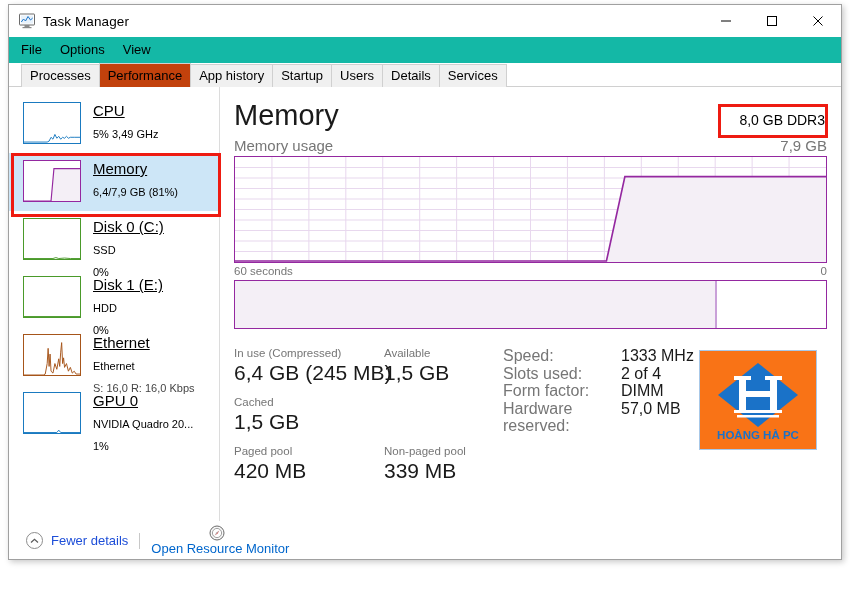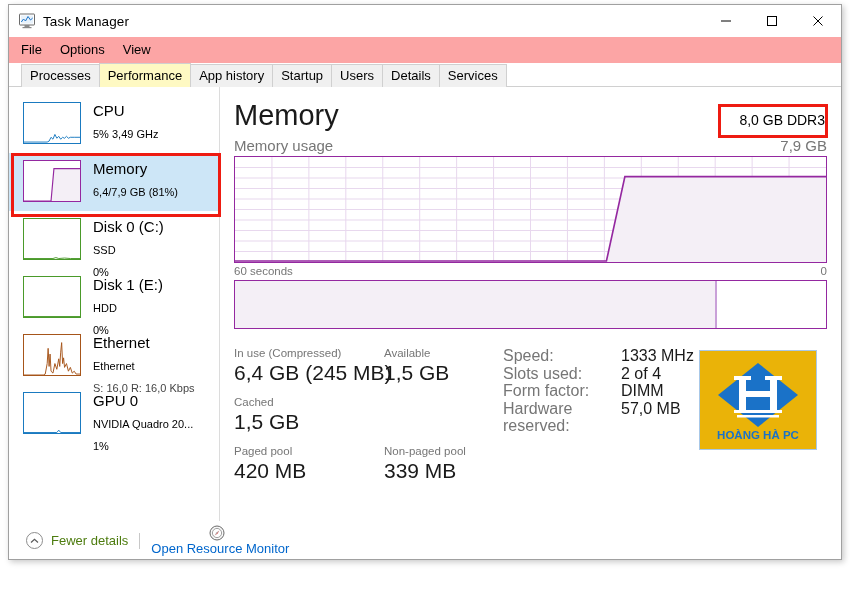--- a/index.html
+++ b/index.html
@@ -42,21 +42,21 @@
     display: flex; align-items: center; justify-content: center;
     cursor: default;
   }
   .win-btn svg { display:block; }
 
   
   .menubar {
     height: 26px; flex: 0 0 26px;
     display: flex; align-items: center;
     padding-left: 12px;
-    background: #fca5a5;
+    background: #14b8a6;
   }
   .menu-item {
     font-size: 13px; color: #000;
     padding: 2px 9px 3px 0px; margin-right: 9px;
     cursor: default;
   }
 
   
   .tabstrip {
     height: 24px; flex: 0 0 24px;
@@ -75,21 +75,21 @@
     padding: 0 8px;
     border: 1px solid #d0d0d0;
     border-bottom: none;
     background: #f0f0f0;
     margin-right: -1px;
     position: relative; z-index: 1;
     cursor: default;
     white-space: nowrap;
   }
   .tab.active {
-    background: #fef9c3;
+    background: #c2410c;
     height: 24px; line-height: 23px;
     z-index: 3;
     border-color: #d0d0d0;
   }
 
   
   .content { flex: 1 1 auto; display: flex; min-height: 0; position: relative; }
   .sidebar {
     width: 211px; flex: 0 0 211px;
     background: #ffffff;
@@ -107,21 +107,21 @@
   .side-item.selected { background: #cde6f7; }
   .side-thumb {
     width: 58px; height: 42px; flex: 0 0 58px;
     border: 1px solid #4a8fd0;
     background: #ffffff;
     margin-right: 12px;
     position: relative; overflow: hidden;
   }
   .side-thumb svg { position: absolute; left:0; top:0; width:100%; height:100%; }
   .side-labels { padding-top: 0px; min-width: 0; }
-  .side-title { font-size: 15px; color: #000; line-height: 17px; white-space: nowrap; }
+  .side-title { font-size: 15px; color: #000; line-height: 17px; white-space: nowrap; text-decoration: underline; }
   .side-sub { font-size: 11px; color: #000; line-height: 14px; white-space: nowrap; margin-top: 8px; }
   .side-sub.muted { color: #444; }
 
   
   .annot {
     position: absolute;
     border: 3px solid #ee1b11;
     pointer-events: none;
     z-index: 20;
   }
@@ -185,40 +185,40 @@
 
   .stats-mid { width: 215px; flex: 0 0 215px; padding-top: 1px; }
   .spec-line { display: flex; font-size: 16px; line-height: 17.5px; }
   .spec-key { width: 118px; flex: 0 0 118px; color: #767676; }
   .spec-val { color: #1a1a1a; }
 
   .logo-wrap {
     position: absolute; right: 10px; top: 4px;
     width: 118px; height: 100px;
     border: 1px solid #a8c8e8;
-    background: #eab308;
+    background: #f97316;
     display: flex; align-items: center; justify-content: center;
   }
 
   
   .statusbar {
     flex: 0 0 38px; height: 38px;
     display: flex; align-items: center;
     padding-left: 17px;
     background: #ffffff;
     border-top: 1px solid #ffffff;
   }
   .fewer { display: flex; align-items: center; cursor: default; }
   .fewer-circle {
     width: 17px; height: 17px; border-radius: 50%;
     border: 1px solid #8d8d8d;
     display: flex; align-items: center; justify-content: center;
     margin-right: 8px;
   }
-  .fewer-text { font-size: 13px; color: #4d7c0f; }
+  .fewer-text { font-size: 13px; color: #1d4ed8; }
   .divider-v { width: 1px; height: 16px; background: #c8c8c8; margin: 0 11px; }
   .res-mon { display: flex; align-items: center; cursor: pointer; flex-direction: column; }
   .res-icon { width: 16px; height: 16px; margin-right: 6px; position: relative; }
   .res-text { font-size: 13px; color: #0066cc; }
 </style>
 </head>
 <body>
 
 <div id="root">
   <div class="window">

